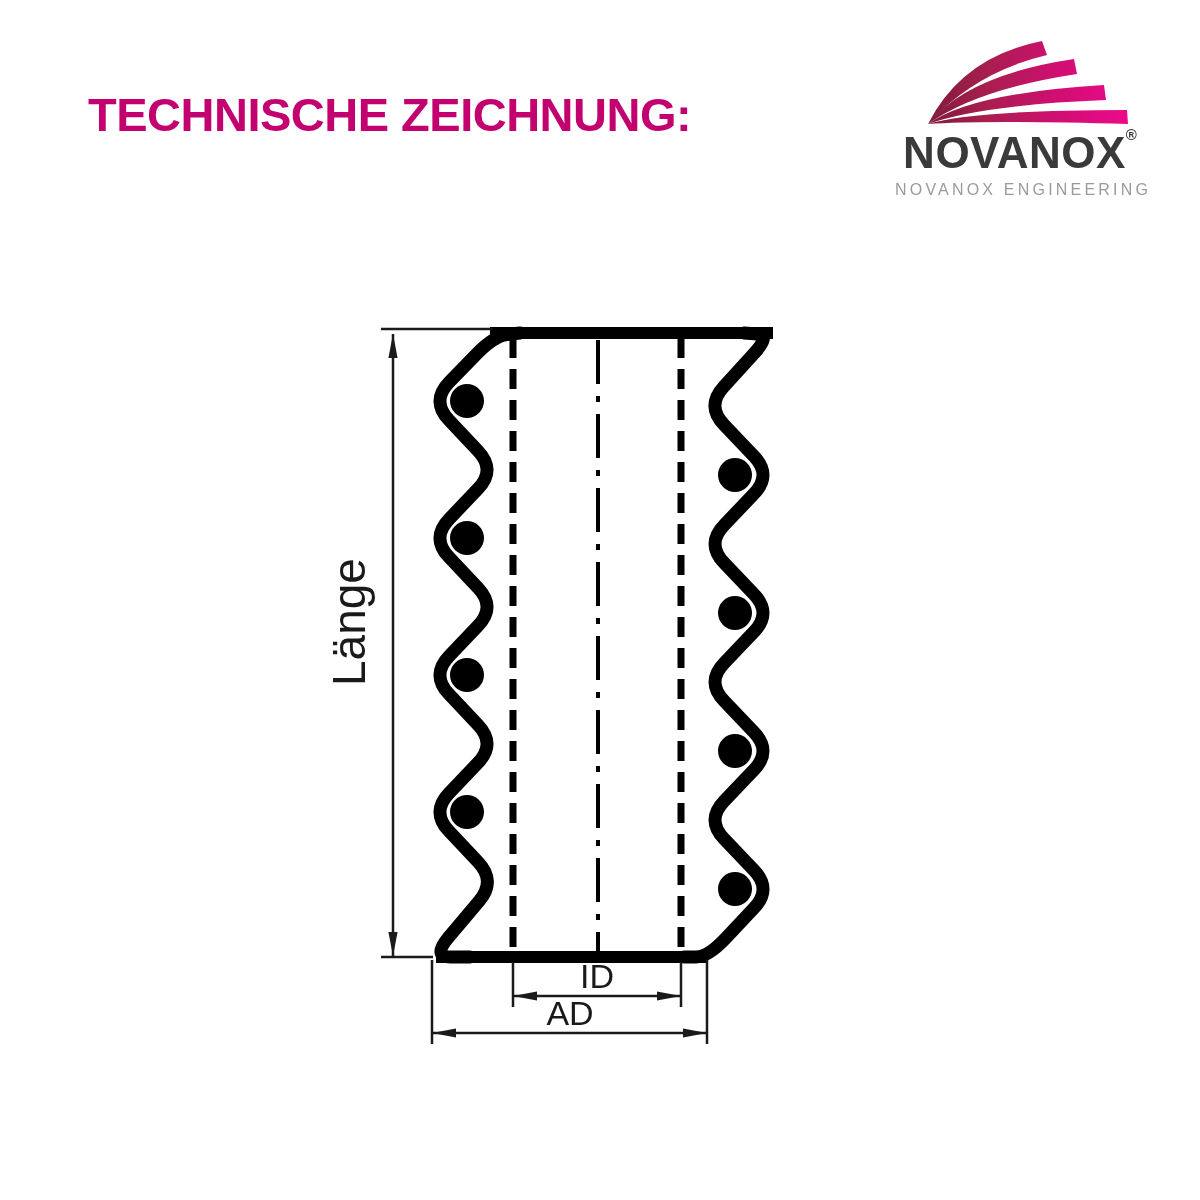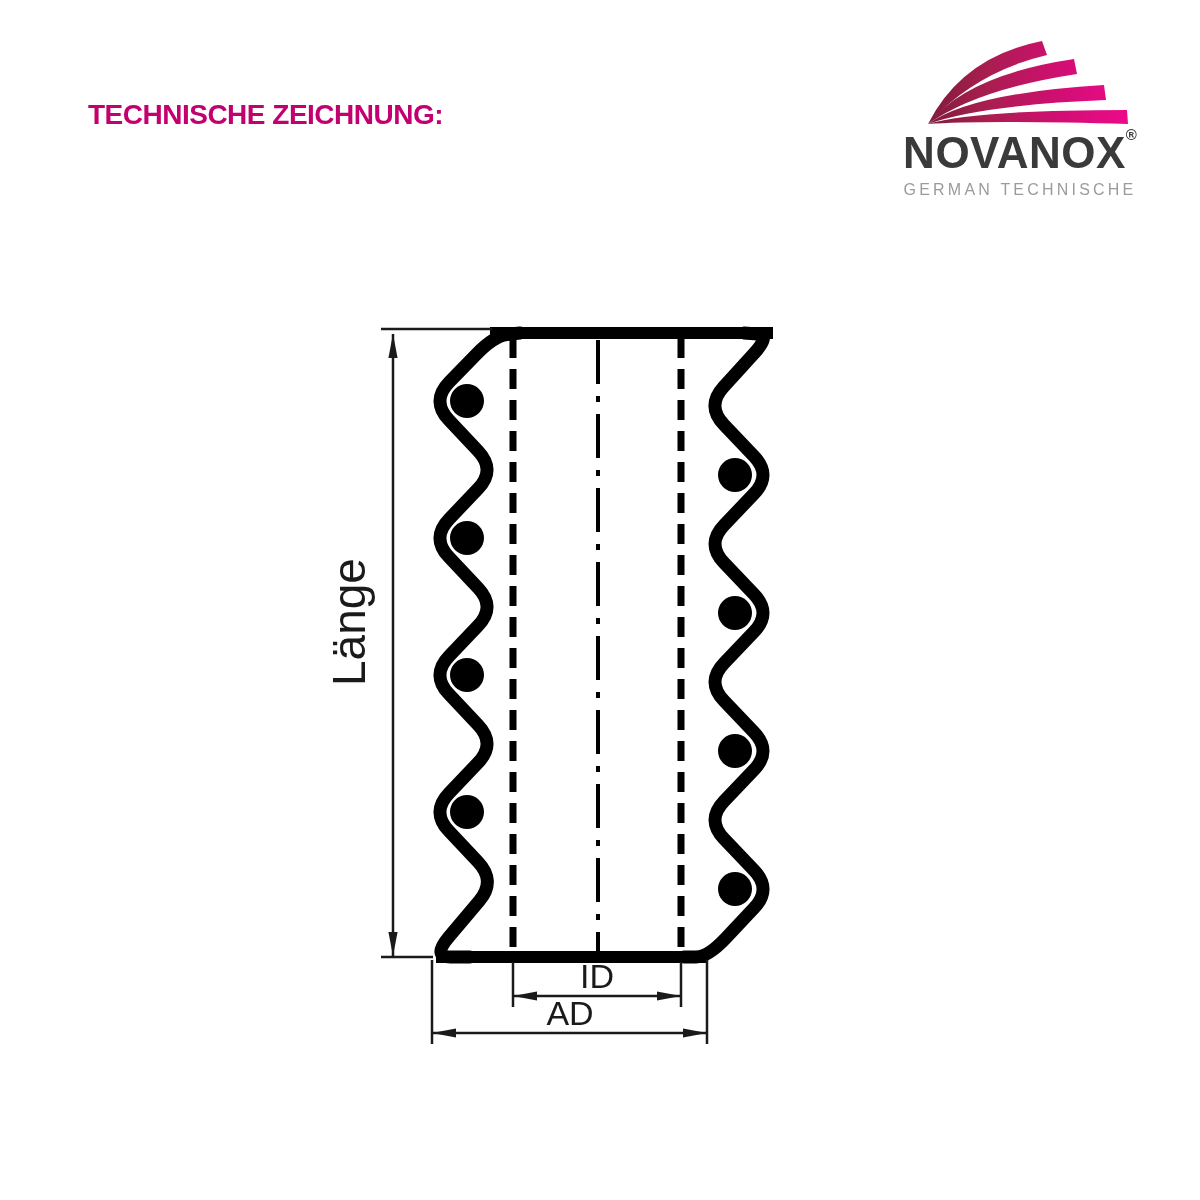--- a/index.html
+++ b/index.html
@@ -3,21 +3,21 @@
 <meta charset="utf-8">
 <style>
   html,body{margin:0;padding:0;background:#fff;}
   .canvas{
     position:relative;width:1200px;height:1200px;background:#fff;overflow:hidden;
     font-family:"Liberation Sans",sans-serif;
   }
   
   .title{
     position:absolute;left:88px;top:92px;
-    font-size:28px;font-weight:bold;line-height:46px;letter-spacing:-0.5px;
+    font-size:47px;font-weight:bold;line-height:46px;letter-spacing:-0.5px;
     color:var(--title-color,#c3006f);
   }
   
   .logo{position:absolute;left:895px;top:33px;width:250px;text-align:center;}
   .logo .swoosh{display:block;margin:0 auto;}
   .brand{
     margin-top:-3px;font-size:44px;font-weight:bold;letter-spacing:0.5px;
     color:var(--brand-color,#3a3a3a);white-space:nowrap;
   }
   .brand sup{font-size:15px;vertical-align:28px;letter-spacing:0;}
@@ -55,21 +55,21 @@
           <stop offset="0.7" stop-color="#d40d75"></stop>
           <stop offset="1" stop-color="#ee0a8c"></stop>
         </linearGradient>
       </defs>
       <path fill="url(#swg)" d="M22,91 Q56,24 136,8 L141,22 Q69,39 22,91 Z"></path>
       <path fill="url(#swg)" d="M22,91 Q61,42 168,26 L171,41 Q72,56 22,91 Z"></path>
       <path fill="url(#swg)" d="M22,91 Q65,60 198,52 L200,67 Q75,72 22,91 Z"></path>
       <path fill="url(#swg)" d="M22,91 Q69,77 221,77 L222,91 Q76,87 22,91 Z"></path>
     </svg>
     <div class="brand"><span>NOVANOX</span><sup>®</sup></div>
-    <div class="tagline">GERMAN TECHNISCHE</div>
+    <div class="tagline">NOVANOX ENGINEERING</div>
   </div>
 
   <svg class="drawing-svg" width="1200" height="1200" viewBox="0 0 1200 1200">
 
     <g id="g-structure">
       <line id="top-line" class="thickline" x1="490" y1="333" x2="773" y2="333"></line>
       <line id="bottom-line" class="thickline" x1="436" y1="957" x2="708" y2="957"></line>
       <path id="wave-left" class="outline" d="M 520 333 L 507.0 334.5 Q 494 336 475.9 354.7 L 449.1 382.3 Q 431 401 448.8 419.9 L 478.2 451.1 Q 496 470 478.0 488.8 L 449.0 519.2 Q 431 538 448.8 556.9 L 478.2 588.1 Q 496 607 478.0 625.8 L 449.0 656.2 Q 431 675 448.8 693.9 L 478.2 725.1 Q 496 744 478.0 762.8 L 449.0 793.2 Q 431 812 448.8 830.9 L 478.2 862.1 Q 496 881 479.3 900.9 L 448.7 937.1 Q 432 957 451.0 957.0 L 470 957"></path>
       <path id="wave-right" class="outline" d="M 744 333 L 757.5 334.0 Q 771 335 753.4 354.2 L 723.6 386.8 Q 706 406 724.0 424.8 L 754.0 456.2 Q 772 475 754.0 493.8 L 724.0 525.2 Q 706 544 724.0 562.8 L 754.0 594.2 Q 772 613 754.0 631.8 L 724.0 663.2 Q 706 682 724.0 700.8 L 754.0 732.2 Q 772 751 754.0 769.8 L 724.0 801.2 Q 706 820 724.0 838.8 L 754.0 870.2 Q 772 889 754.2 907.9 L 725.8 938.1 Q 708 957 696.0 957.0 L 684 957"></path>
       <line id="dash-left" class="dashline" x1="513" y1="338" x2="513" y2="956"></line>

